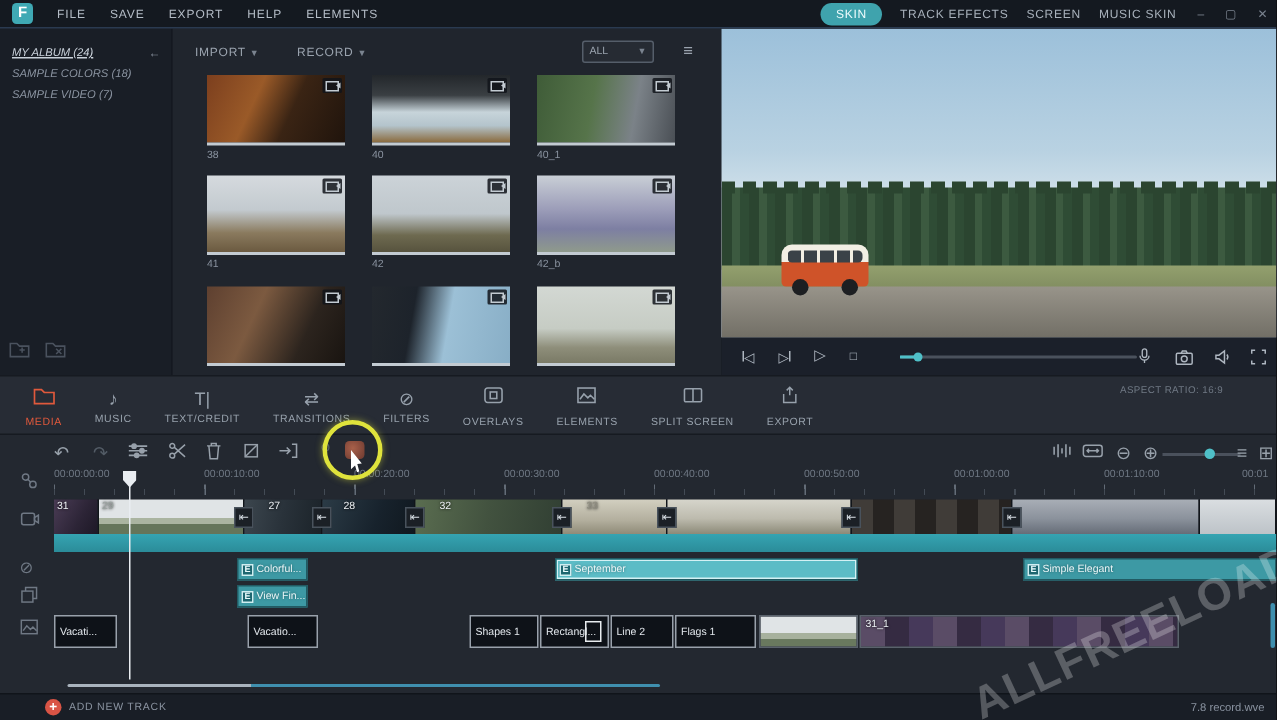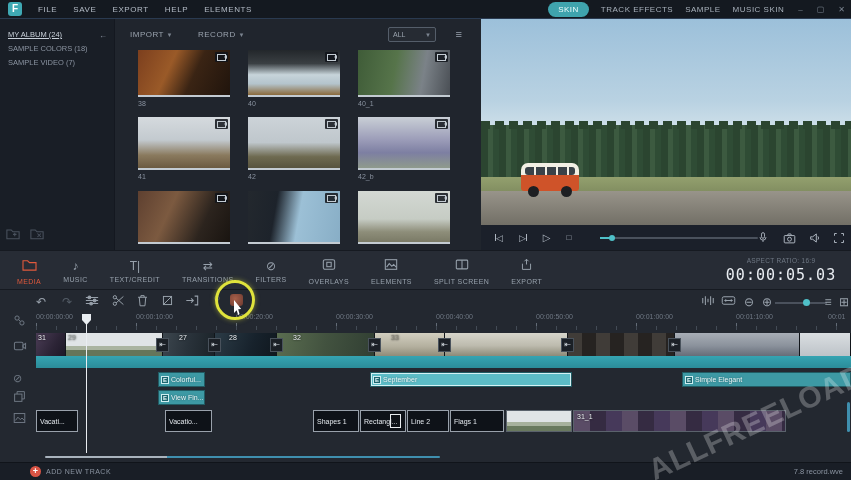--- a/index.html
+++ b/index.html
@@ -15,21 +15,21 @@
   .menu-item{font-size:8px;letter-spacing:.6px;color:#b4bcc6;margin-left:16px;cursor:default;}
   .mb-right{position:absolute;right:6px;top:0;height:19px;display:flex;align-items:center;gap:12px;}
   .save-btn{background:#3fa3ad;color:#eefcfd;font-size:8px;letter-spacing:.5px;border-radius:8px;
             padding:3px 10px;}
   .mb-link{font-size:8px;letter-spacing:.5px;color:#a8b1bb;}
   .winbtn{font-size:8px;color:#7b8490;margin-left:2px;}
 
   
   .sidebar{position:absolute;left:0;top:19px;width:115px;height:231px;background:#191e26;
            border-right:1px solid #141820;}
-  .album{font-size:7.5px;color:#8a93a0;margin:0 0 5px 8px;white-space:nowrap;}
+  .album{font-size:7.5px;color:#8a93a0;margin:0 0 5px 8px;white-space:nowrap;font-style:italic;}
   .album.active{color:#c9d1da;text-decoration:underline;}
   .collapse-arrow{position:absolute;right:7px;top:12px;font-size:8px;color:#8a93a0;}
   .album-tools{position:absolute;left:6px;bottom:6px;display:flex;gap:10px;}
   .album-tools svg{stroke:#4a525e;}
 
   
   .media-panel{position:absolute;left:116px;top:19px;width:364px;height:231px;background:#20252d;}
   .mp-head{position:absolute;left:0;top:0;width:100%;height:28px;}
   .mp-btn{position:absolute;top:11px;font-size:8px;letter-spacing:.5px;color:#9aa3ae;}
   .chev{font-size:6px;color:#7b8490;}
@@ -195,21 +195,21 @@
   <div class="menubar">
     <div class="logo">F</div>
     <span class="menu-item">FILE</span>
     <span class="menu-item">SAVE</span>
     <span class="menu-item">EXPORT</span>
     <span class="menu-item">HELP</span>
     <span class="menu-item">ELEMENTS</span>
     <div class="mb-right">
       <span class="save-btn">SKIN</span>
       <span class="mb-link">TRACK EFFECTS</span>
-      <span class="mb-link">SAMPLE</span>
+      <span class="mb-link">SCREEN</span>
       <span class="mb-link">MUSIC SKIN</span>
       <span class="winbtn">–</span>
       <span class="winbtn">▢</span>
       <span class="winbtn">✕</span>
     </div>
   </div>
 
   <div class="sidebar">
     <div style="padding-top:11px;">
       <div class="album active">MY ALBUM (24)</div>
@@ -376,21 +376,20 @@
       </div>
       <div class="tab">
         <span><svg width="13" height="13" viewBox="0 0 16 16" fill="none" stroke-width="1.2">
               <path d="M8 1.5V8M5.5 4L8 1.5 10.5 4M3 7v7h10V7"></path>
             </svg></span>
         <span class="tlabel">EXPORT</span>
       </div>
     </div>
     <div class="tb-info">
       <div class="aspect">ASPECT RATIO: 16:9</div>
-      <div class="timecode">00:00:05.03</div>
     </div>
   </div>
 
   <div class="timeline">
 
     <div class="tl-toolbar">
       <span class="tl-ic" style="left:33px;">↶</span>
       <span class="tl-ic dim" style="left:59px;">↷</span>
       <span class="tl-ic" style="left:84px;">
         <svg width="14" height="13" viewBox="0 0 16 14" fill="none" stroke-width="1.2">

